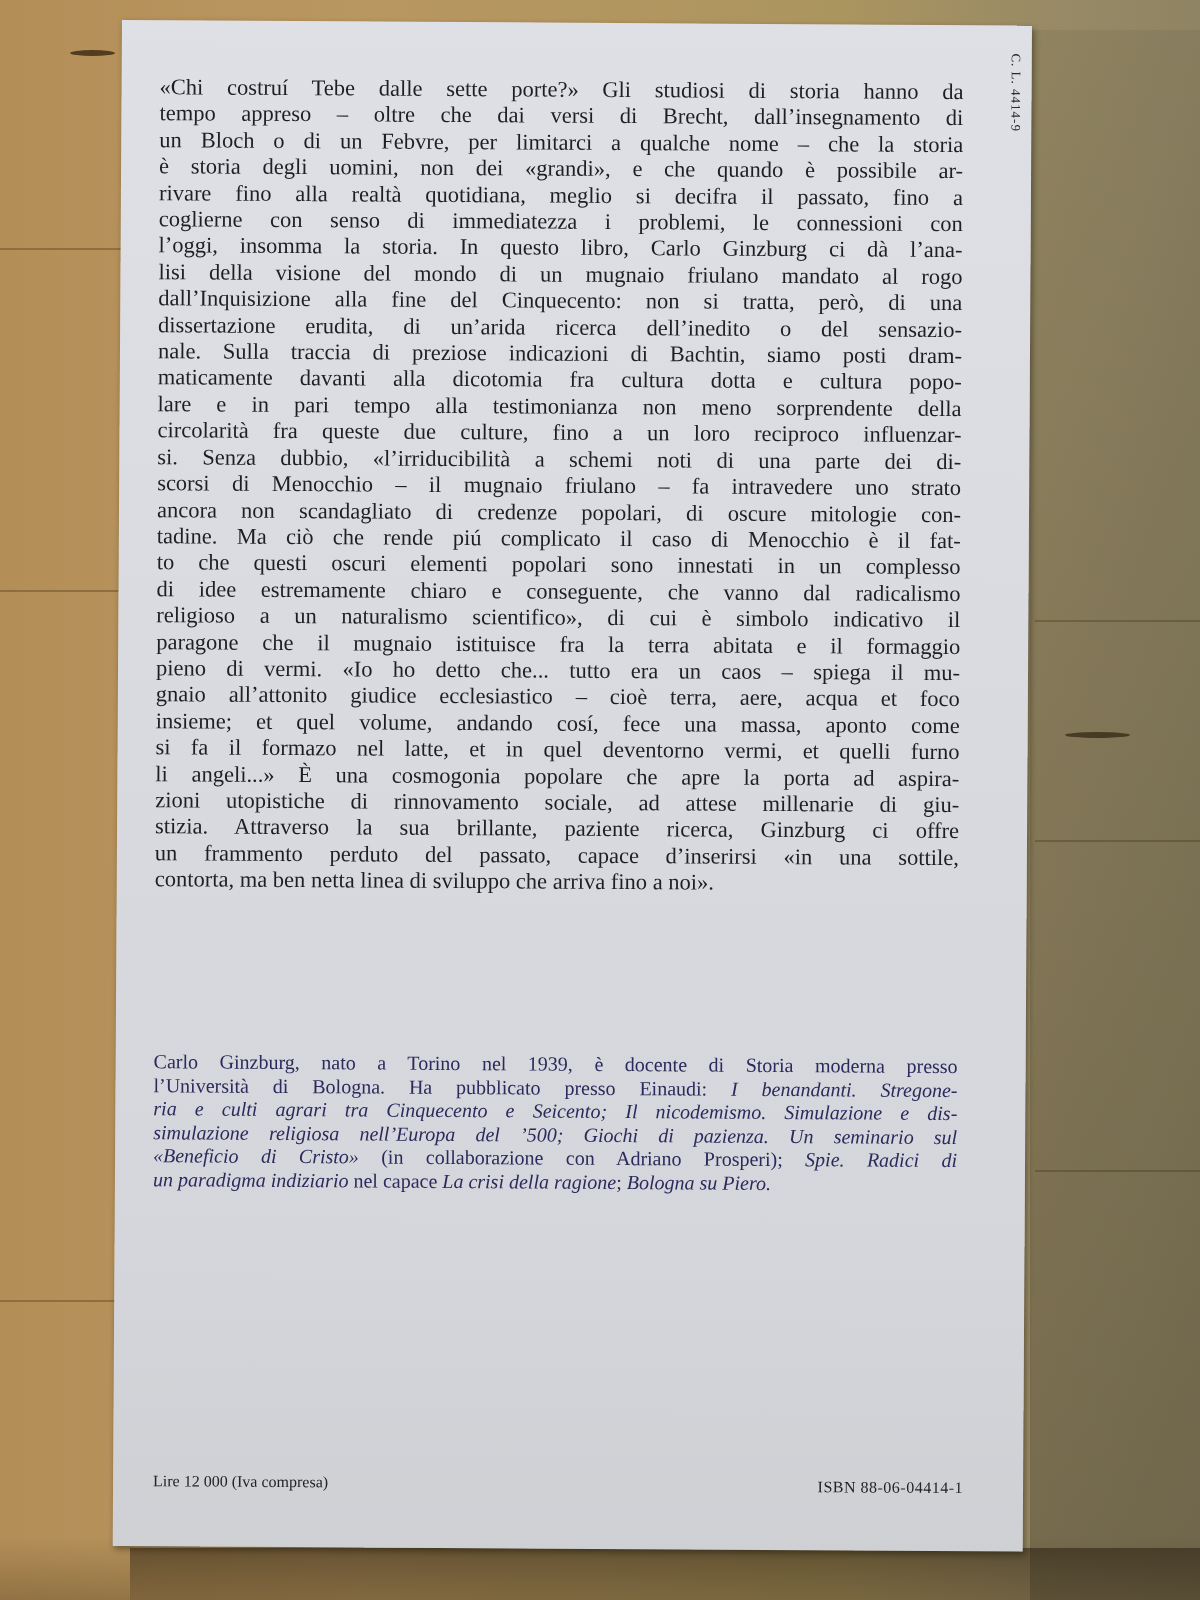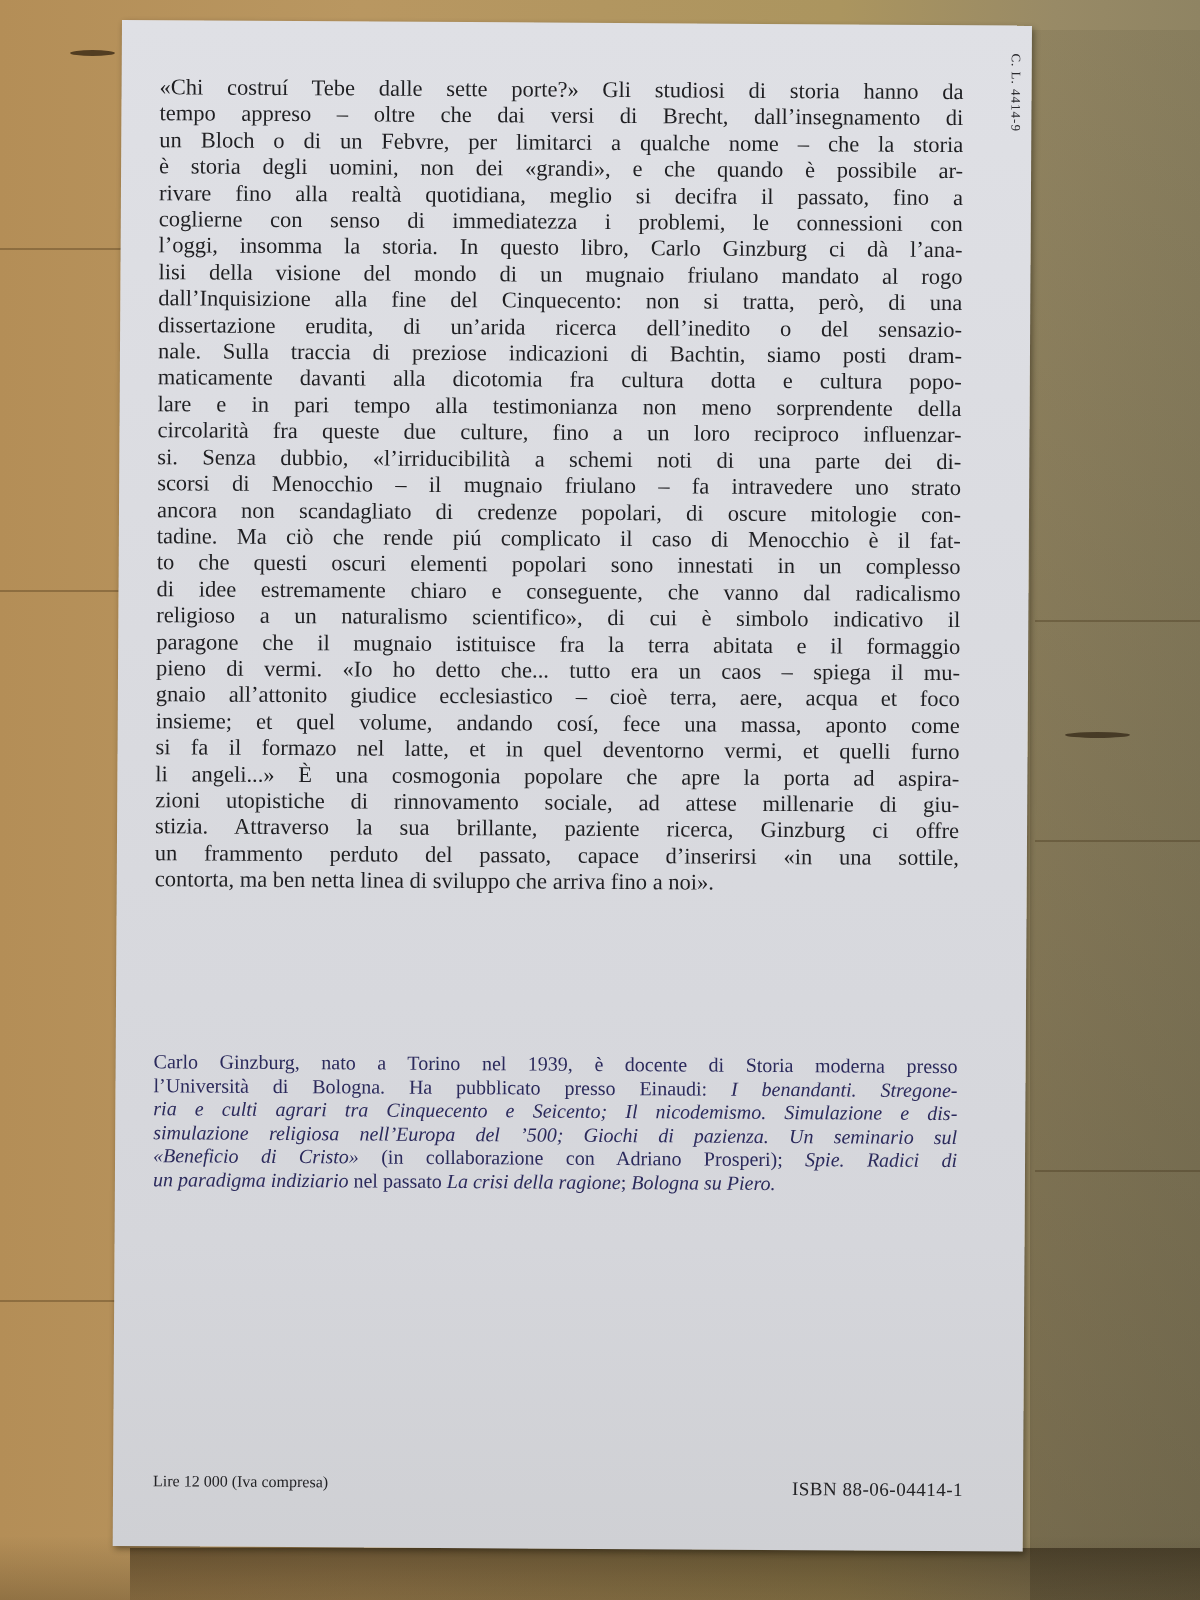--- a/index.html
+++ b/index.html
@@ -45,21 +45,21 @@
   }
   .bio .line { display: block; text-align: justify; text-align-last: justify; white-space: nowrap; }
   .bio .line.last { text-align-last: left; }
   .bio i { font-style: italic; }
   .price {
     position: absolute; left: 40px; top: 1452px;
     font-size: 16px; color: #232326;
   }
   .isbn {
     position: absolute; right: 60px; top: 1454px;
-    font-size: 19px; color: #232326; letter-spacing: 0.5px; margin-left: 34px;
+    font-size: 16px; color: #232326; letter-spacing: 0.5px; margin-left: 34px;
   }
 </style>
 </head>
 <body>
 
 <div class="wood-line" style="left:0;top:248px;width:130px;"></div>
 <div class="wood-line" style="left:0;top:590px;width:125px;"></div>
 <div class="wood-line" style="left:0;top:1300px;width:120px;"></div>
 <div class="wood-line" style="left:1035px;top:620px;width:165px;"></div>
 <div class="wood-line" style="left:1035px;top:840px;width:165px;"></div>
@@ -105,18 +105,18 @@
       <span class="line">un frammento perduto del passato, capace d’inserirsi «in una sottile,</span>
       <span class="line last">contorta, ma ben netta linea di sviluppo che arriva fino a noi».</span>
     </div>
 
   <div class="bio">
     <span class="line">Carlo Ginzburg, nato a Torino nel 1939, è docente di Storia moderna presso</span>
     <span class="line"><span>l’Università di Bologna. Ha pubblicato presso Einaudi: </span><i>I benandanti. Stregone-</i></span>
     <span class="line"><i>ria e culti agrari tra Cinquecento e Seicento; Il nicodemismo. Simulazione e dis-</i></span>
     <span class="line"><i>simulazione religiosa nell’Europa del ’500; Giochi di pazienza. Un seminario sul</i></span>
     <span class="line"><i>«Beneficio di Cristo»</i><span> (in collaborazione con Adriano Prosperi); </span><i>Spie. Radici di</i></span>
-    <span class="line last"><i>un paradigma indiziario</i><span> nel passato </span><i>La crisi della ragione</i><span>; </span><i>Bologna su Piero.</i></span>
+    <span class="line last"><i>un paradigma indiziario</i><span> nel capace </span><i>La crisi della ragione</i><span>; </span><i>Bologna su Piero.</i></span>
   </div>
 
   <div class="price">Lire 12 000 (Iva compresa)</div>
   <div class="isbn">ISBN 88-06-04414-1</div>
 </div>
 
 </body></html>

